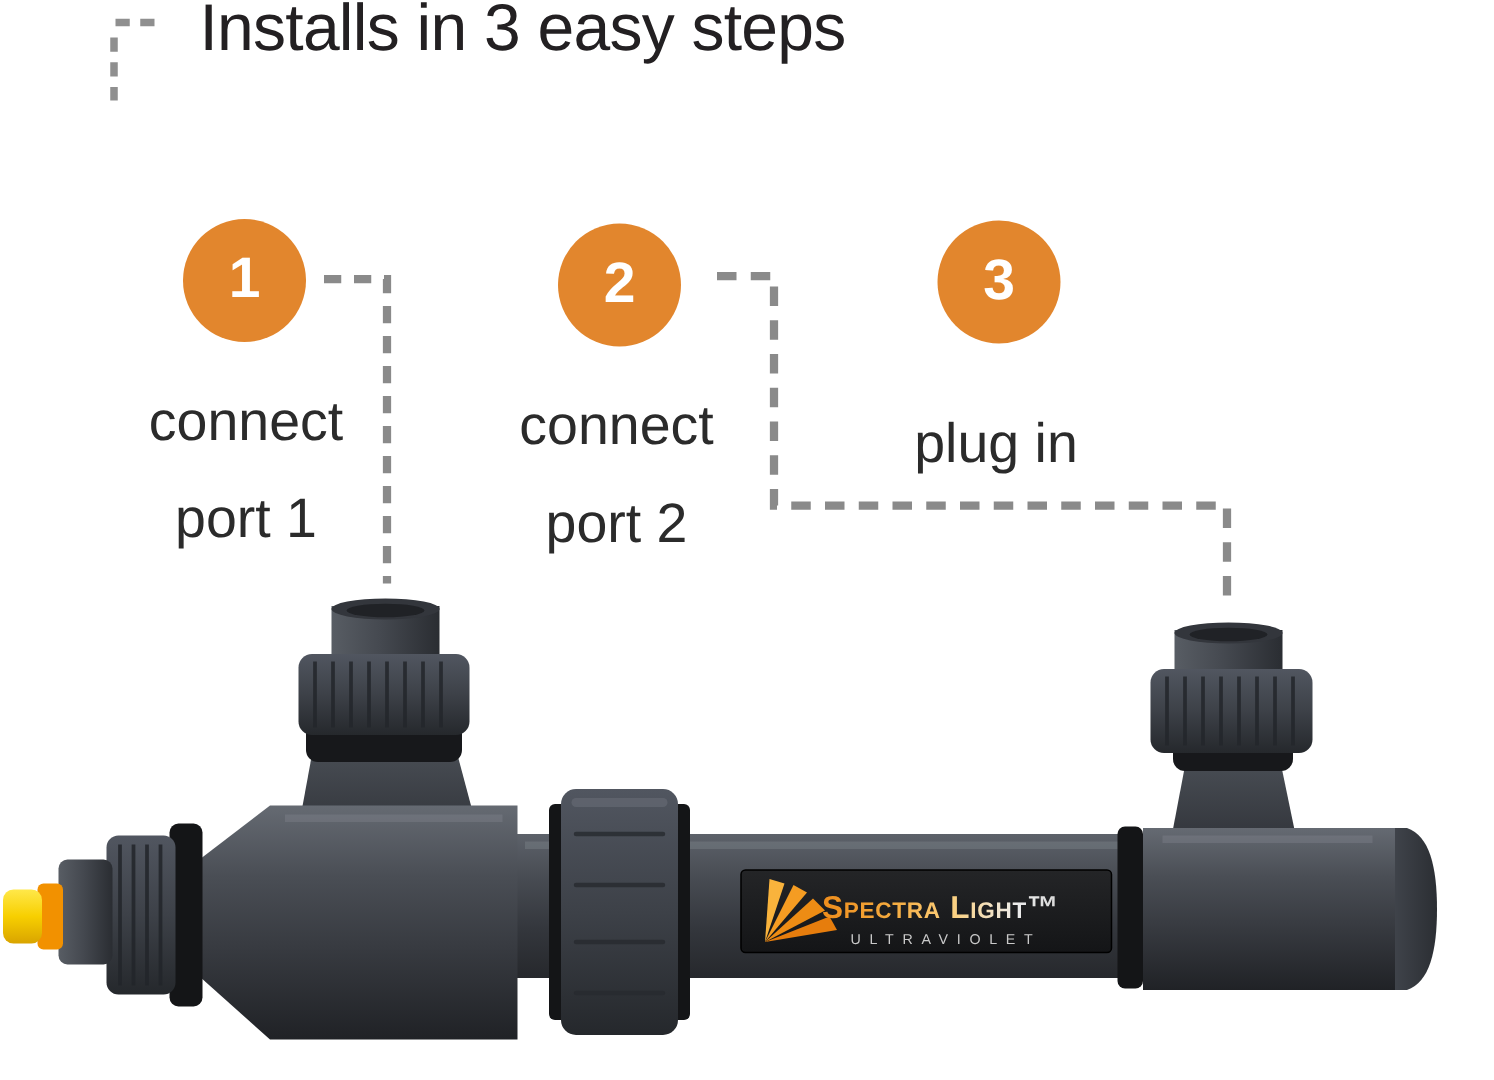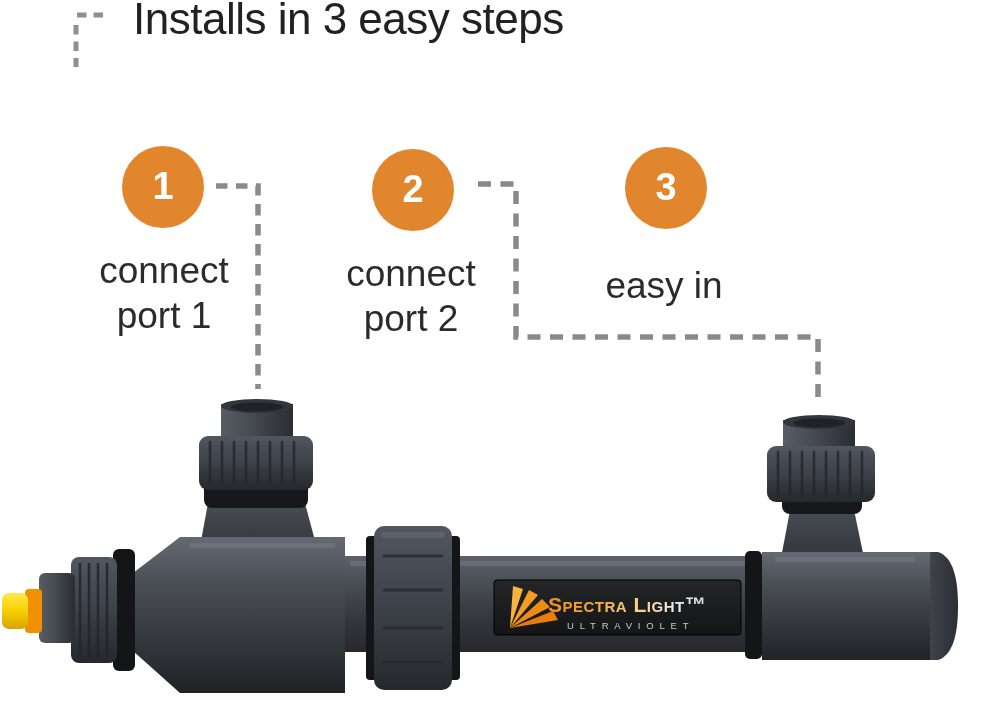--- a/index.html
+++ b/index.html
@@ -16,21 +16,21 @@
   .badge{
     position:absolute;width:82px;height:82px;border-radius:50%;
     background:#E2862D;color:#ffffff;display:flex;align-items:center;justify-content:center;
     font-size:38px;font-weight:700;line-height:1;padding-bottom:2px;box-sizing:border-box;
   }
   .badge.b1{left:122px;top:146px;}
   .badge.b2{left:372px;top:149px;}
   .badge.b3{left:625px;top:147px;}
   .lbl{
     position:absolute;transform:translateX(-50%);
-    font-size:37px;color:#2B2B2B;line-height:45px;text-align:center;
+    font-size:37px;color:#2B2B2B;line-height:65px;text-align:center;
     white-space:pre-line;
   }
   .lbl.l1{left:164px;top:248px;}
   .lbl.l2{left:411px;top:251px;}
   .lbl.l3{left:664px;top:263px;}
   .leader{fill:none;stroke:#8A8A8A;stroke-width:5.5;}
   .decor{fill:none;stroke:#8F8F8F;stroke-width:5;}
   .brand-text{
     font-family:"Liberation Sans",sans-serif;font-weight:700;font-size:21px;
     font-variant:small-caps;letter-spacing:0.5px;
@@ -199,15 +199,15 @@
 
   <div class="badge b1">1</div>
   <div class="lbl l1">connect
 port 1</div>
 
   <div class="badge b2">2</div>
   <div class="lbl l2">connect
 port 2</div>
 
   <div class="badge b3">3</div>
-  <div class="lbl l3">easy in</div>
+  <div class="lbl l3">plug in</div>
 
 </div>
 
 </body></html>

